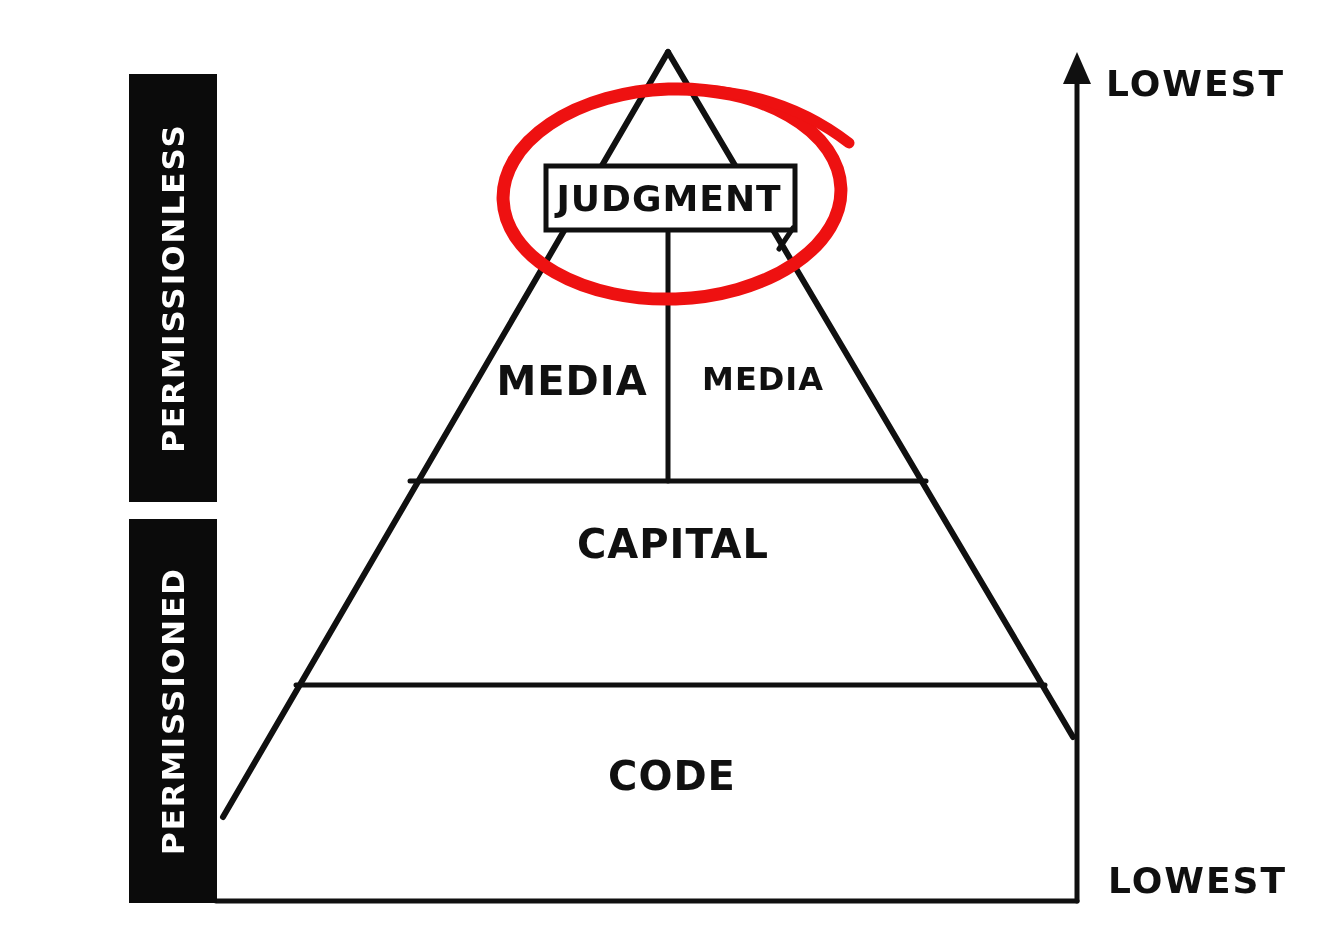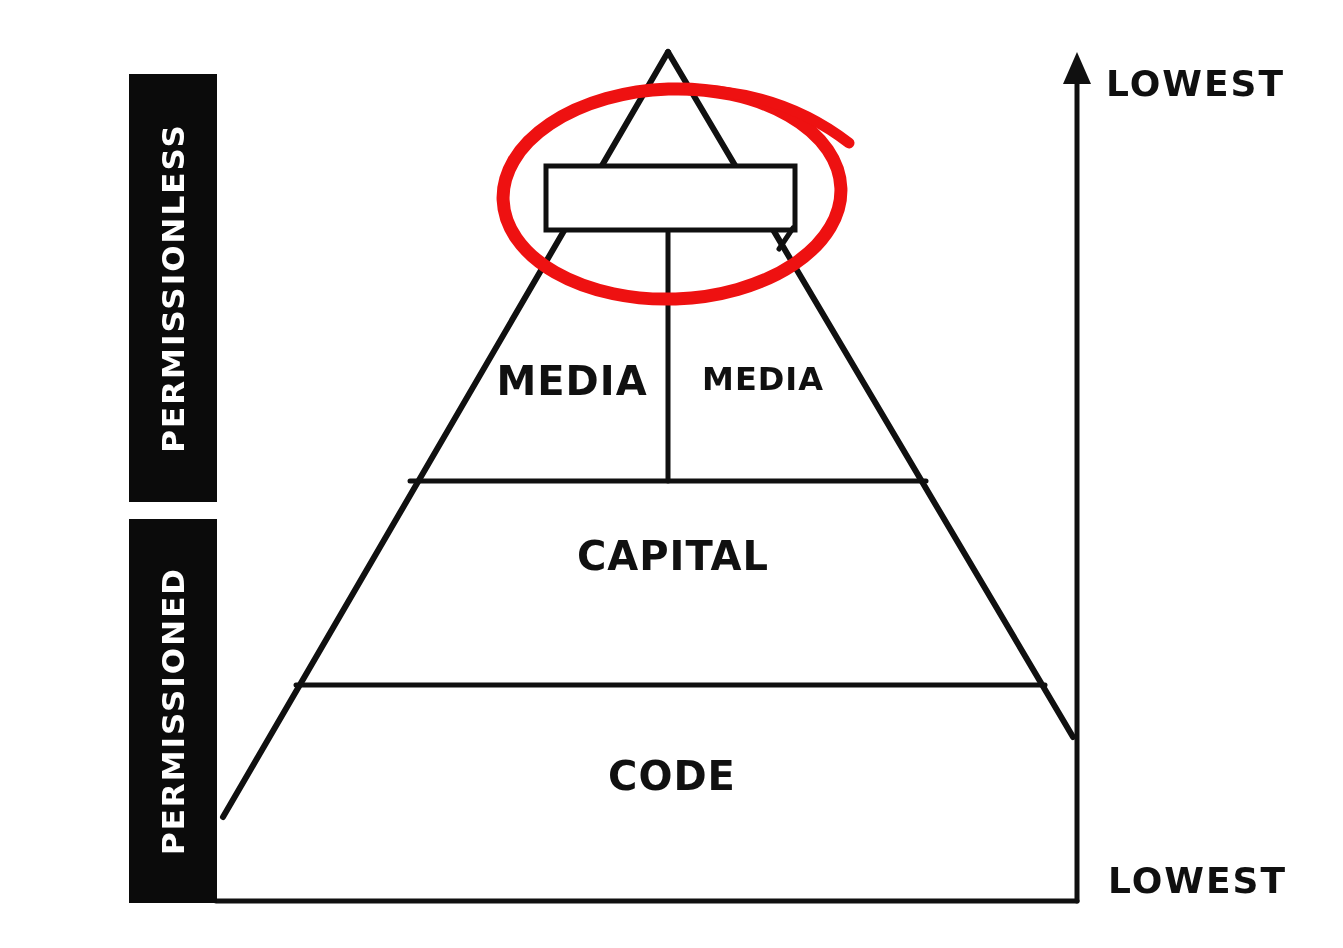--- a/index.html
+++ b/index.html
@@ -21,21 +21,21 @@
     position: absolute;
     transform: translate(-50%, -50%);
     font-weight: 700;
     color: #101010;
     white-space: nowrap;
     letter-spacing: 1px;
   }
   .lvl-judgment { left: 669px; top: 198px; font-size: 36px; }
   .lvl-code     { left: 572px; top: 381px; font-size: 40px; }
   .lvl-media    { left: 763px; top: 379px; font-size: 32px; }
-  .lvl-capital  { left: 673px; top: 556px; font-size: 40px; }
+  .lvl-capital  { left: 673px; top: 544px; font-size: 40px; }
   .lvl-labor    { left: 672px; top: 776px; font-size: 40px; }
   .axis-label {
     position: absolute;
     transform: translate(0, -50%);
     font-weight: 700;
     color: #101010;
     font-size: 36px;
     letter-spacing: 2px;
     white-space: nowrap;
   }
@@ -83,20 +83,21 @@
     <polygon points="1077,52 1063,84 1091,84" fill="#101010"></polygon>
   </svg>
 
   <div class="bar bar-top">
     <span class="bar-text">PERMISSIONLESS</span>
   </div>
   <div class="bar bar-bottom">
     <span class="bar-text">PERMISSIONED</span>
   </div>
 
+  <div class="lvl lvl-judgment">JUDGMENT</div>
   <div class="lvl lvl-code">MEDIA</div>
   <div class="lvl lvl-media">MEDIA</div>
   <div class="lvl lvl-capital">CAPITAL</div>
   <div class="lvl lvl-labor">CODE</div>
 
   <div class="axis-label axis-highest">LOWEST</div>
   <div class="axis-label axis-lowest">LOWEST</div>
 
   <svg class="layer" viewBox="0 0 1343 948">
     <ellipse cx="672" cy="194" rx="169" ry="105" fill="none" stroke="#ee1111" stroke-width="13" stroke-linecap="round" transform="rotate(-2 672 194)"></ellipse>

